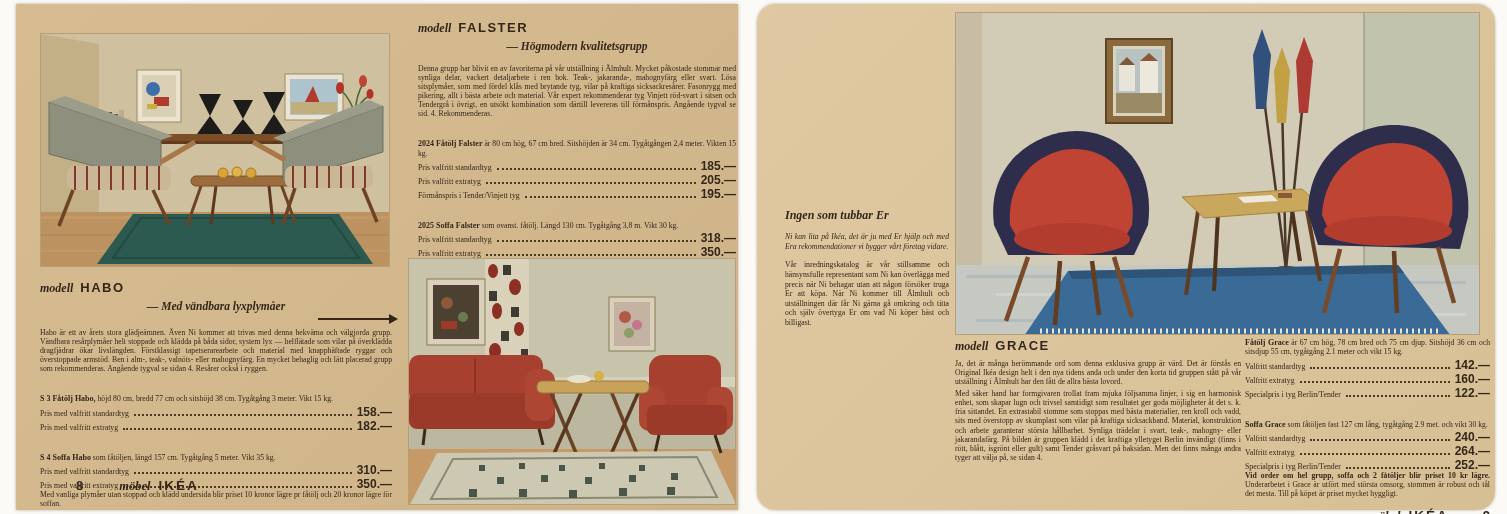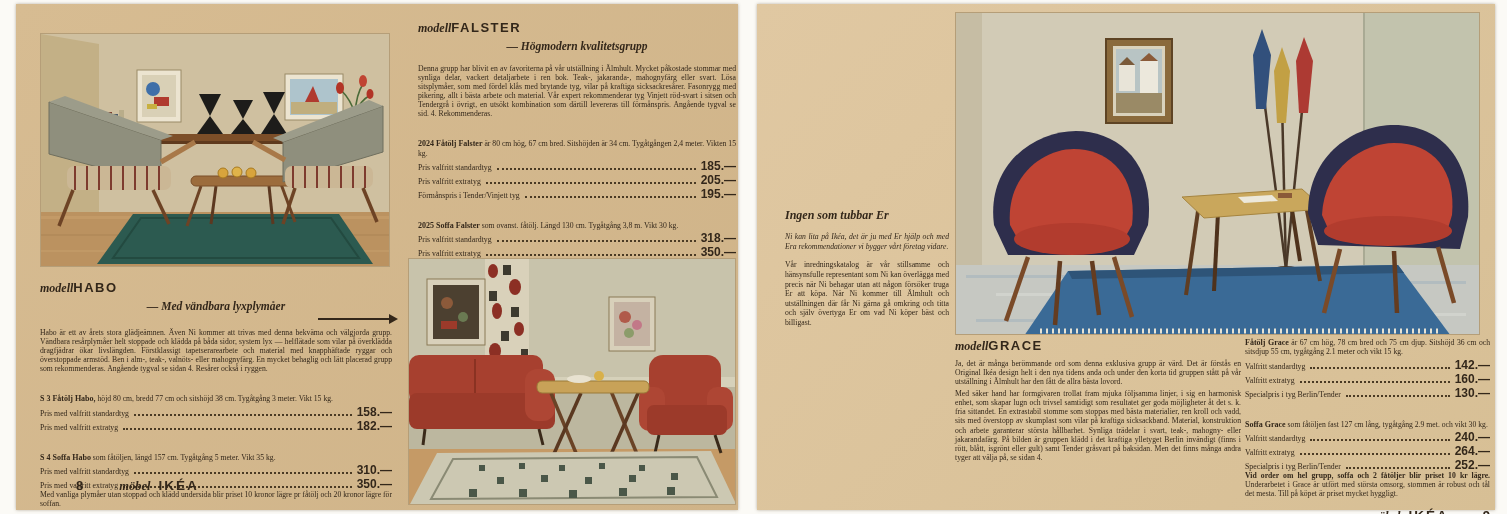--- a/index.html
+++ b/index.html
@@ -1,24 +1,24 @@
 <!DOCTYPE html>
 <html><head>
 <meta charset="utf-8">
 <style>
   html,body{margin:0;padding:0;background:#fbfaf6;width:1507px;height:514px;overflow:hidden;}
   *{box-sizing:border-box;}
   .spread{position:relative;width:1507px;height:514px;font-family:"Liberation Serif",serif;color:#33271a;}
   .page{position:absolute;top:4px;height:506px;box-shadow:0 0 3px rgba(60,40,10,.35);}
   .page-left{left:16px;width:722px;background:linear-gradient(135deg,#d7bc92,#cfb388);}
-  .page-right{left:757px;width:738px;background:linear-gradient(135deg,#e0c8a2,#d7bf95);}
+  .page-right{left:757px;width:738px;background:linear-gradient(135deg,#e0c8a2,#d7bf95);border-radius:18px;}
   .photo{position:absolute;border:1px solid #b59e78;box-shadow:inset 0 0 6px rgba(80,50,20,.35);overflow:hidden;background:#cdbc98;}
   .photo svg{display:block;}
 
-  .model-head{display:flex;align-items:baseline;}
+  .model-head{display:flex;align-items:baseline;gap:7px;}
   .model-prefix{font-style:italic;font-weight:bold;font-size:12px;}
   .model-name{font-family:"Liberation Sans",sans-serif;font-weight:bold;font-size:13px;letter-spacing:1.5px;}
   .tagline{font-style:italic;font-weight:bold;font-size:11.5px;text-align:center;margin-top:4px;}
   .body-text{font-size:7.7px;line-height:1.18;text-align:justify;margin-top:8px;}
   .item-para{font-size:7.7px;line-height:1.18;text-align:justify;margin-top:21px;}
   .item-lead{font-weight:bold;font-size:8px;}
   .price-row{display:flex;align-items:flex-end;margin-top:2px;}
   .price-row .lbl{font-size:7.8px;white-space:nowrap;}
   .price-row .leader{flex:1;border-bottom:2px dotted #4a3a24;margin:0 5px 2px 5px;height:1px;}
   .price-row .price{font-weight:bold;font-size:12px;line-height:1;font-family:"Liberation Sans",sans-serif;}
@@ -445,21 +445,21 @@
           <span class="price">142.—</span>
       </div>
       <div class="price-row">
         <span class="lbl">Valfritt extratyg</span>
           <span class="leader"></span>
           <span class="price">160.—</span>
       </div>
       <div class="price-row">
         <span class="lbl">Specialpris i tyg Berlin/Tender</span>
           <span class="leader"></span>
-          <span class="price">130.—</span>
+          <span class="price">122.—</span>
       </div>
 
       <div class="item-para">
         <span class="item-lead">Soffa Grace</span>
         <span>som fåtöljen fast 127 cm lång, tygåtgång 2.9 met. och vikt 30 kg.</span>
       </div>
       <div class="price-row">
         <span class="lbl">Valfritt standardtyg</span>
           <span class="leader"></span>
           <span class="price">240.—</span>

